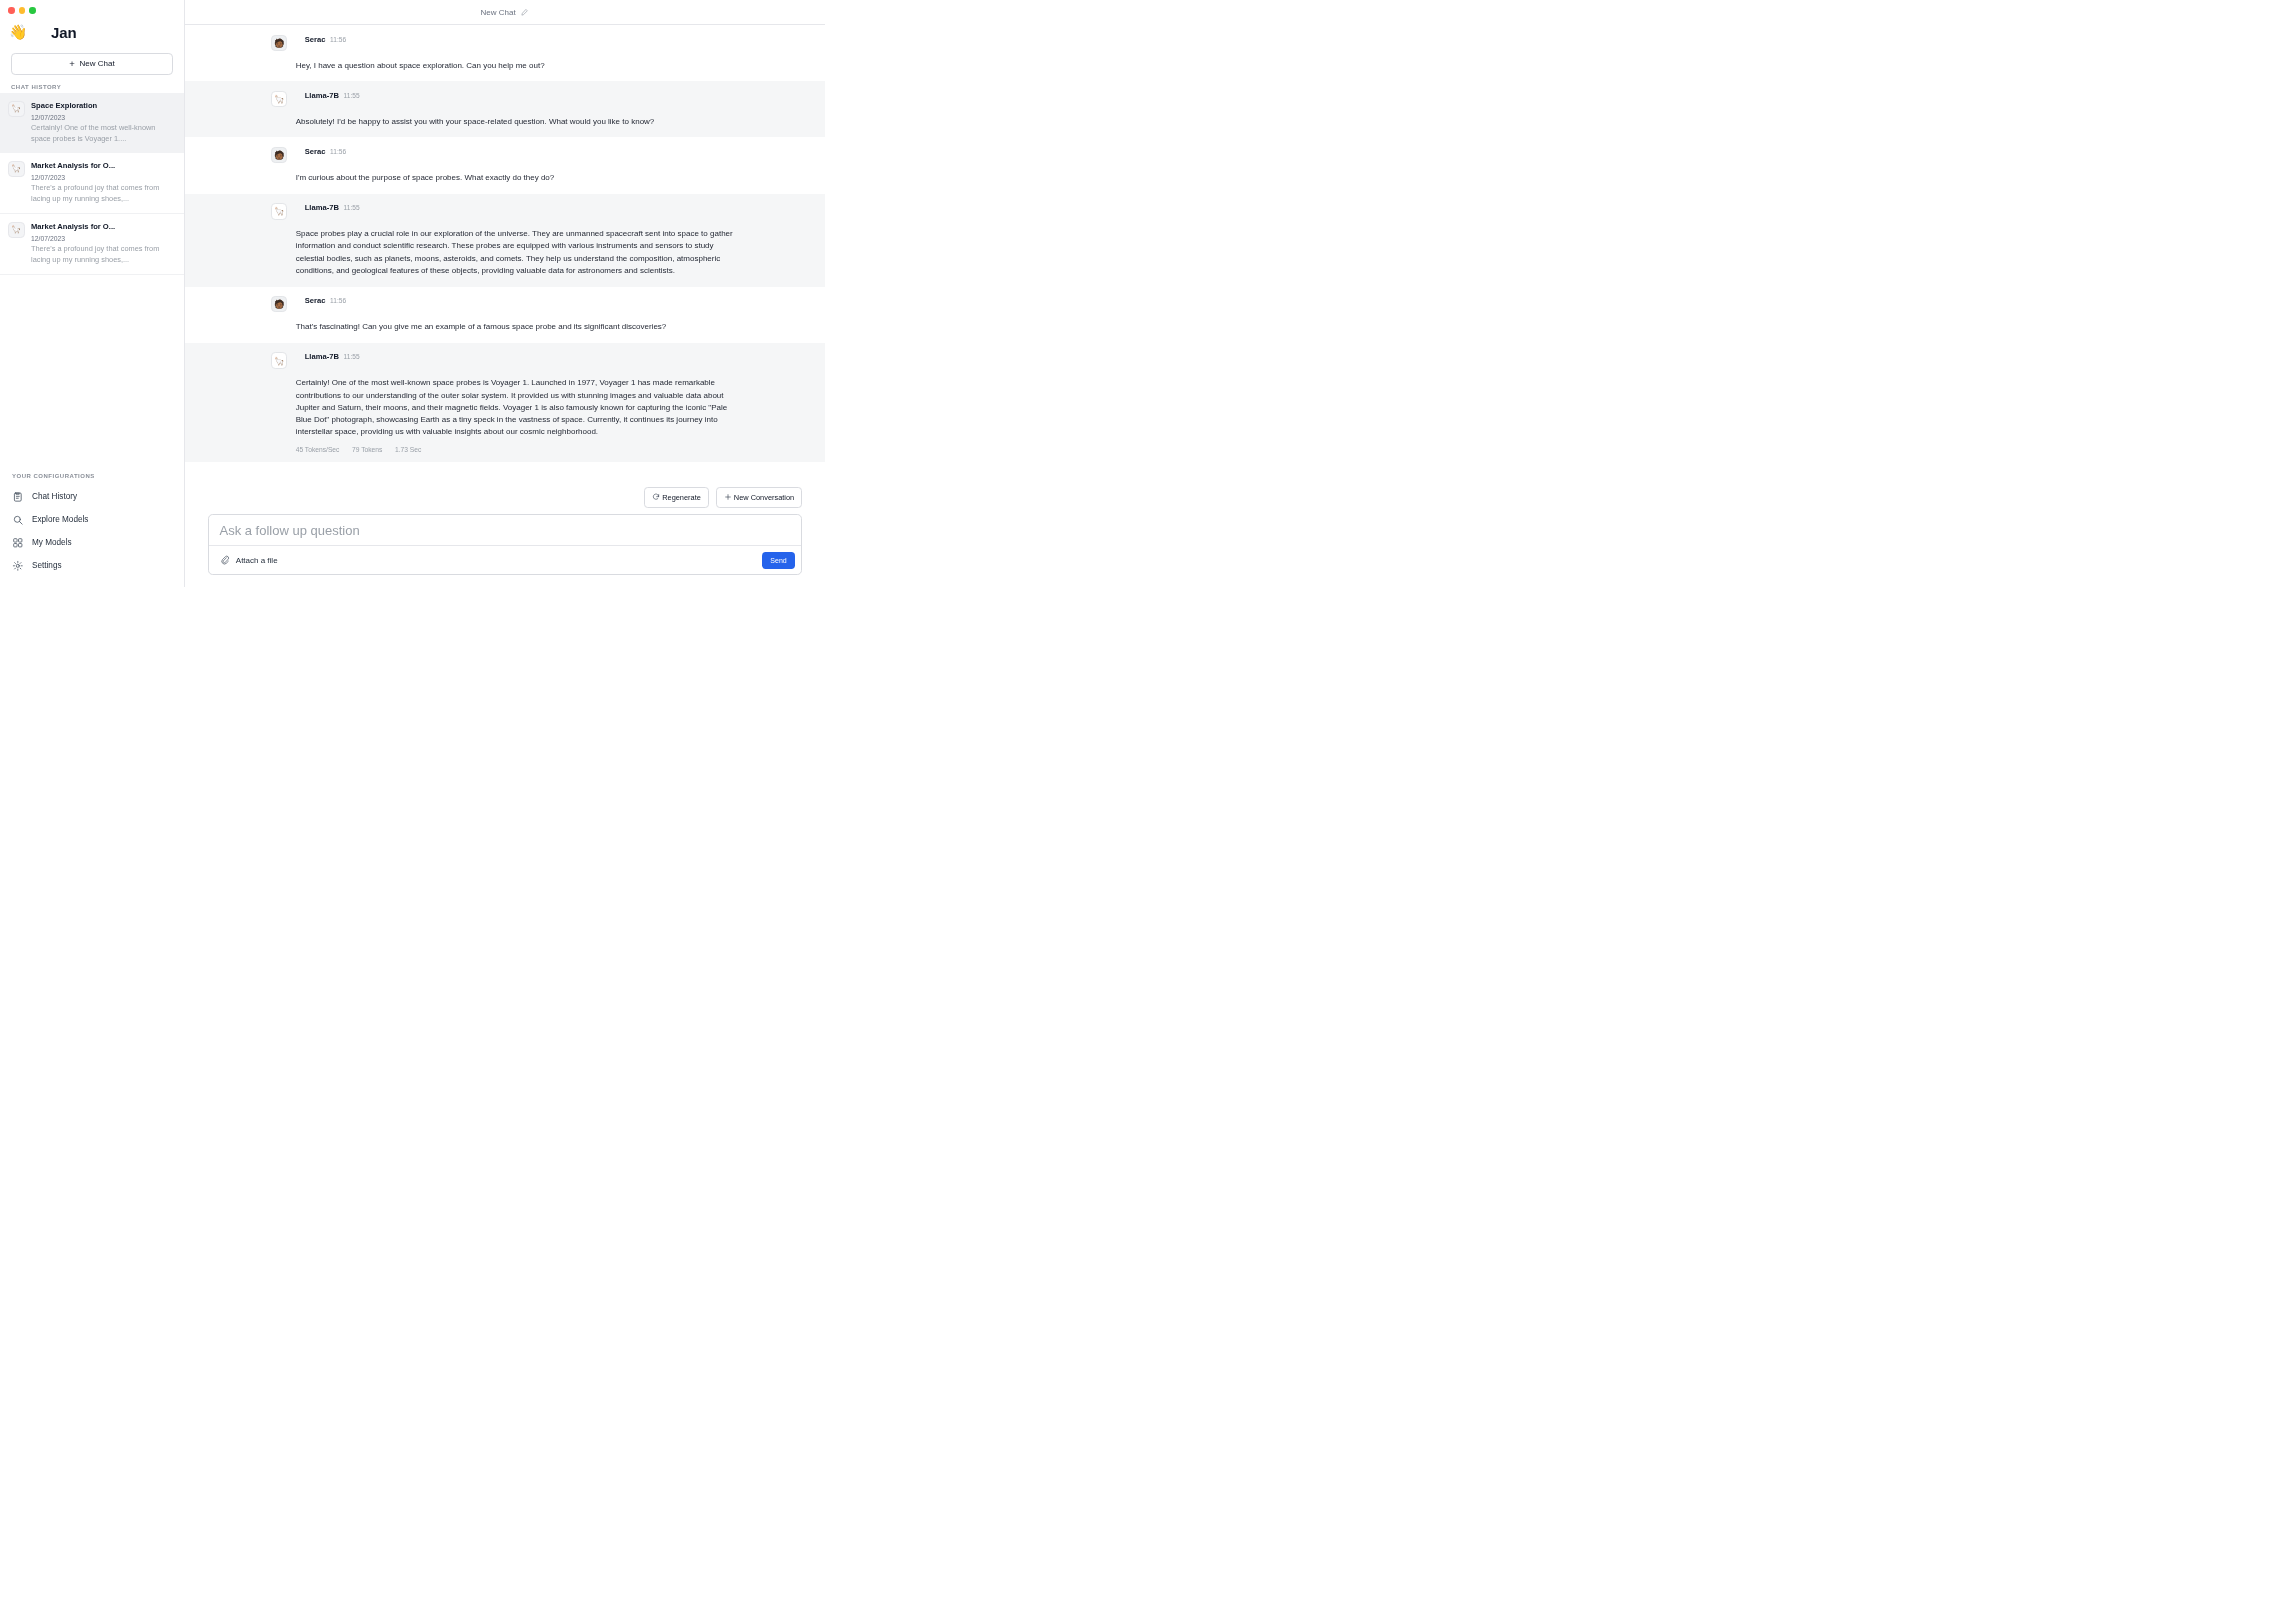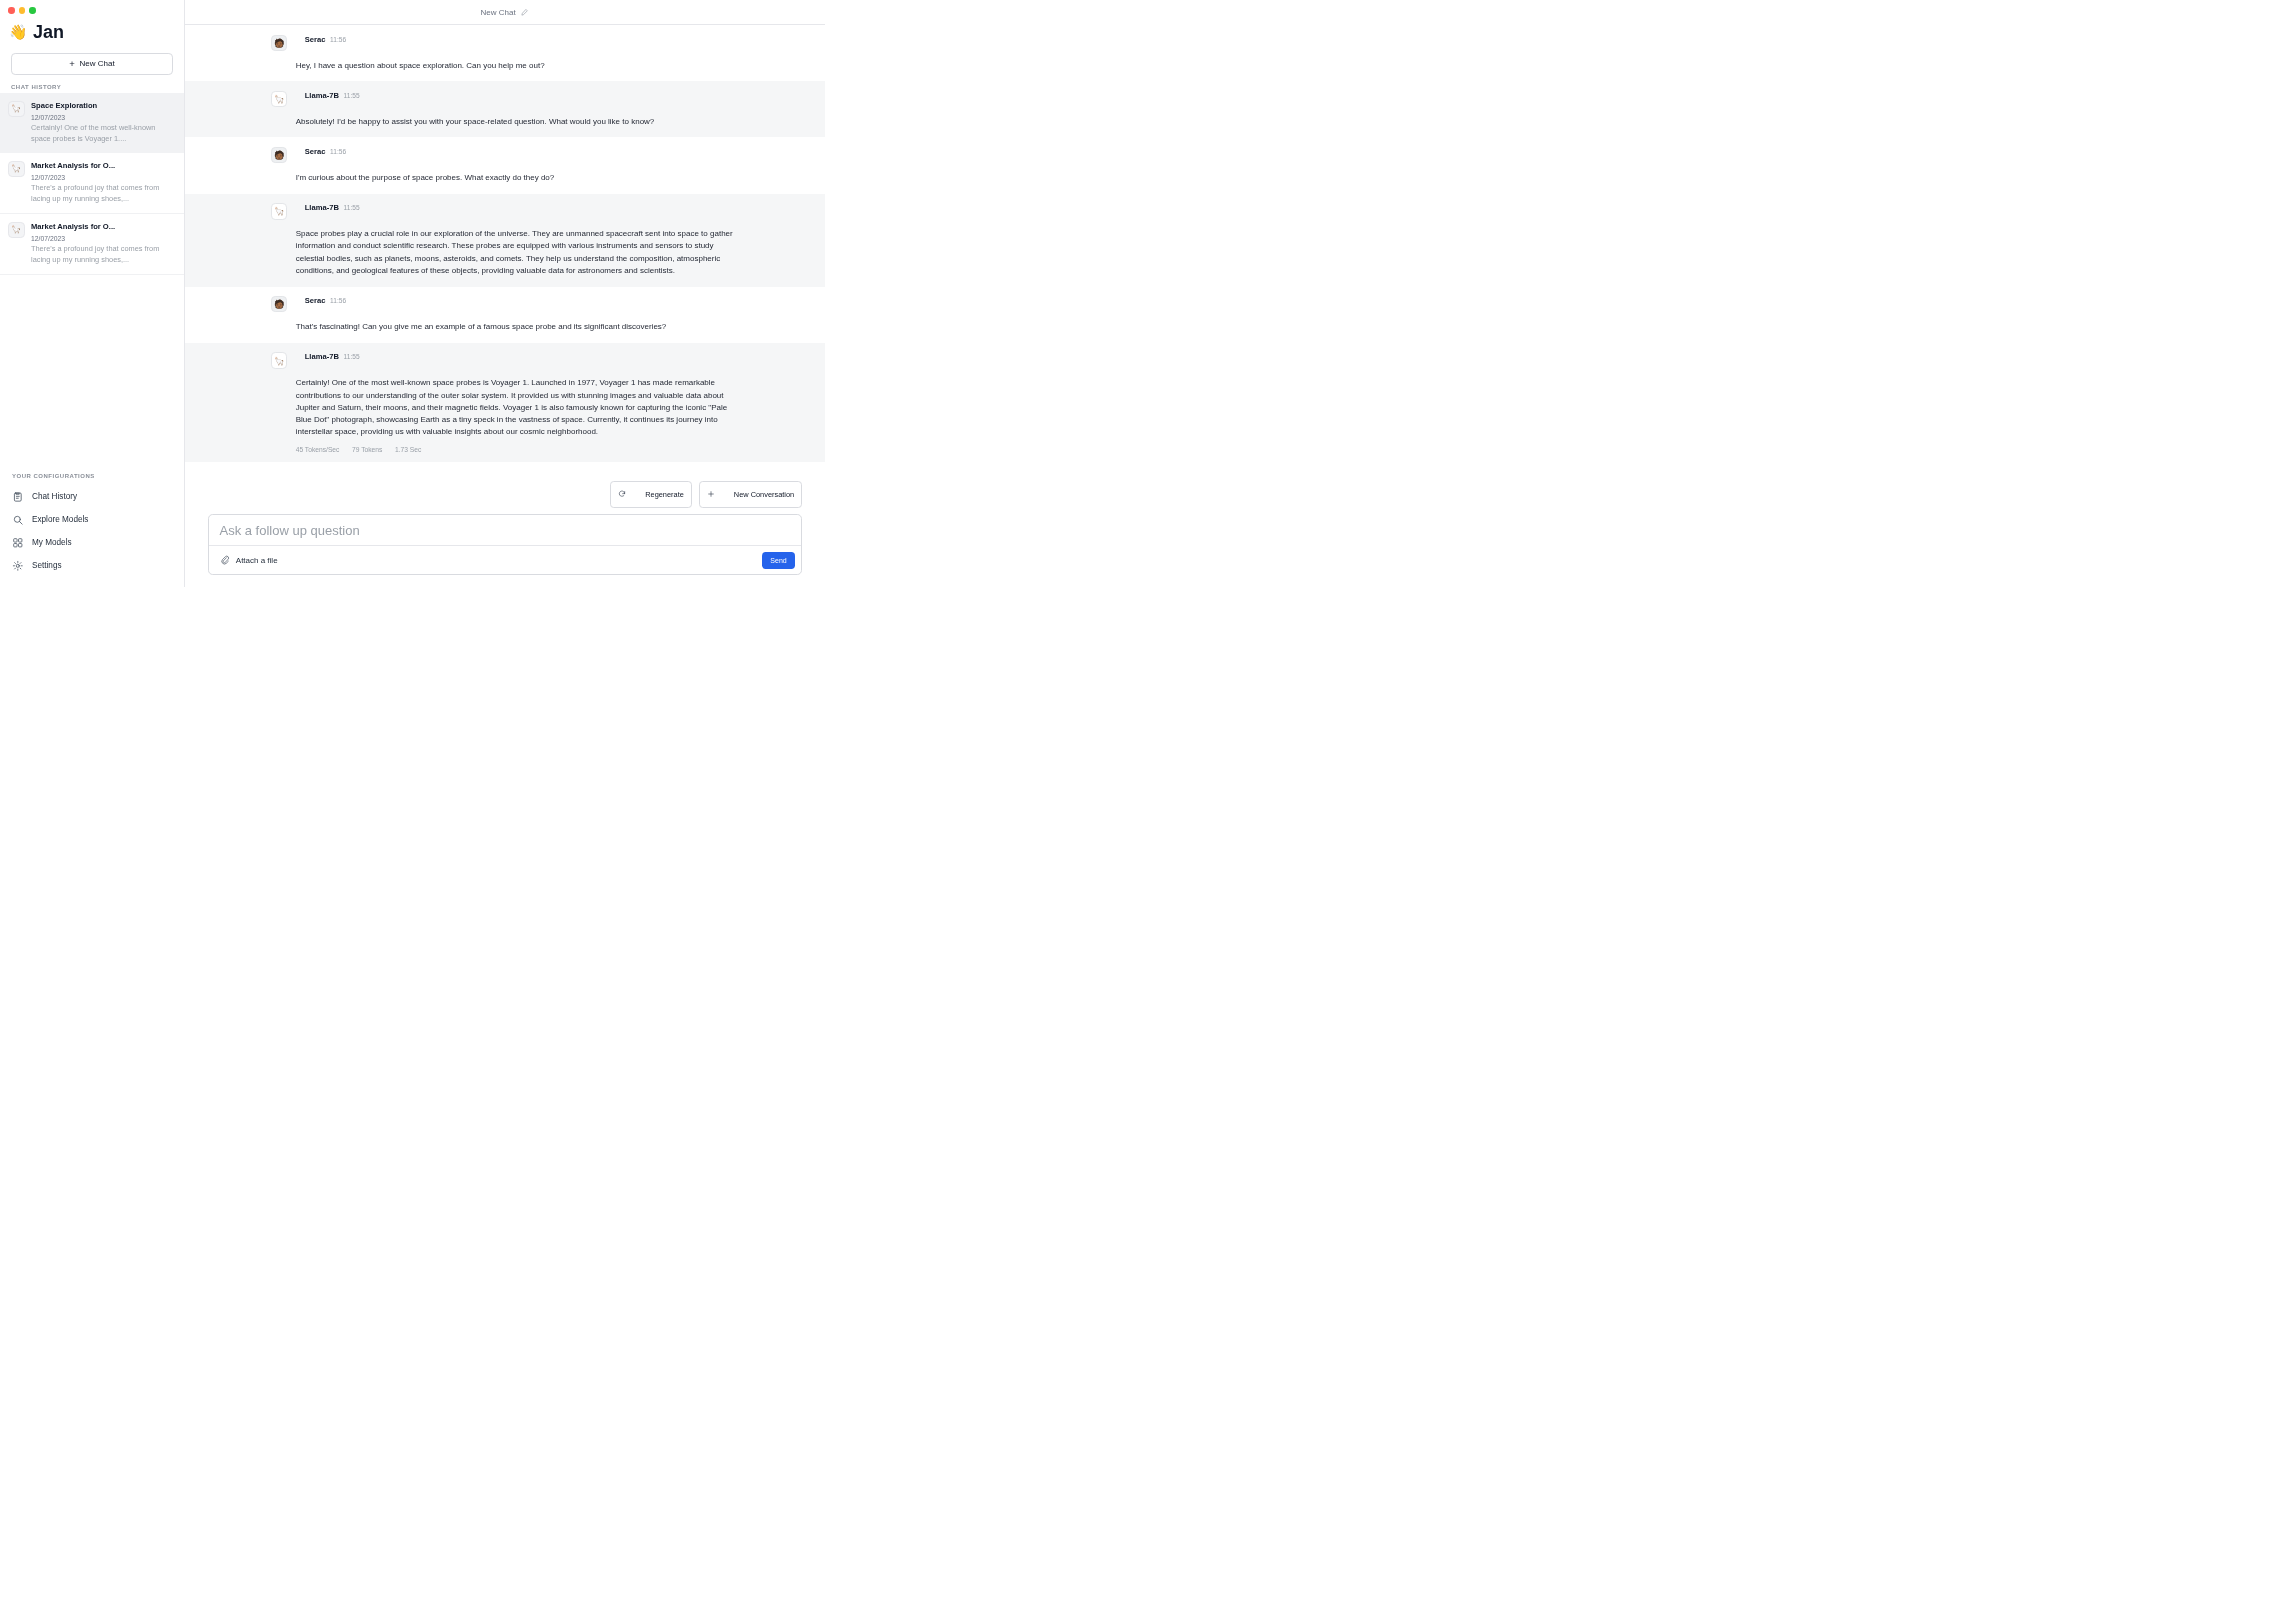--- a/index.html
+++ b/index.html
@@ -39,21 +39,21 @@
   .dot.green { background: #28c840; }
 
   .brand {
     display: flex;
     align-items: center;
     gap: 5.3px;
     padding: 4.2px 0 0 9.5px;
     height: 25px;
   }
   .brand .wave { font-size: 14.7px; line-height: 1; }
-  .brand .name { font-size: 18px; font-weight: bold; letter-spacing: -0.1px; }
+  .brand .name { font-size: 15px; font-weight: bold; letter-spacing: -0.1px; margin-left: 18px; }
 
   .new-chat-btn {
     margin: 9.5px 11px 0 11px;
     height: 22px;
     border: 0.5px solid #d9dbe0;
     border-radius: 4.2px;
     background: #fff;
     display: flex;
     align-items: center;
     justify-content: center;
@@ -212,27 +212,27 @@
     padding: 0 23px 11.6px 23px;
     background: #fff;
   }
   .actions {
     display: flex;
     justify-content: flex-end;
     gap: 7.4px;
     padding-bottom: 6.8px;
   }
   .action-btn {
-    height: 27px;
+    height: 21px;
     border: 0.5px solid #d9dbe0;
     border-radius: 3.7px;
     background: #fff;
     display: flex;
     align-items: center;
-    gap: 19px;
+    gap: 2px;
     padding: 0 6.8px;
     font-size: 7.4px;
     color: #111827;
     cursor: pointer;
   }
   .composer {
     border: 0.5px solid #d9dbe0;
     border-radius: 4.7px;
     overflow: hidden;
     background: #fff;

